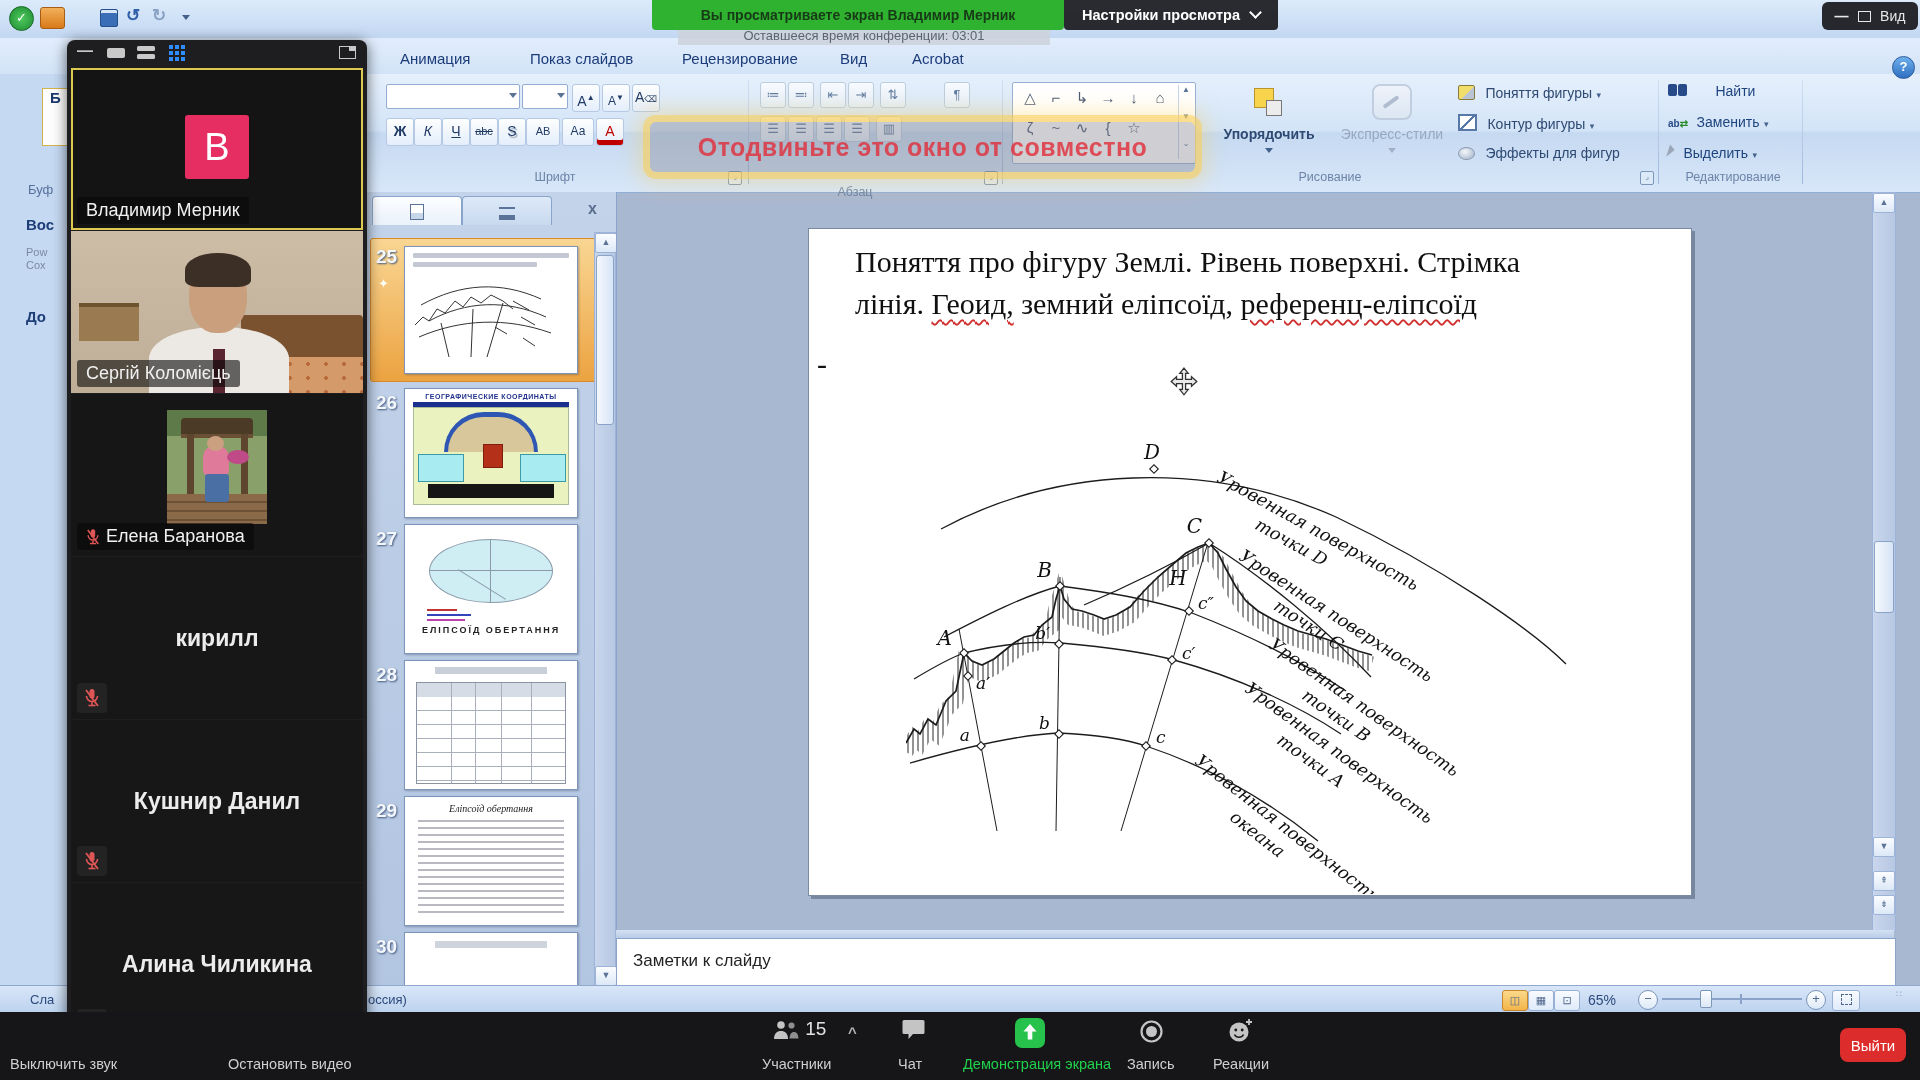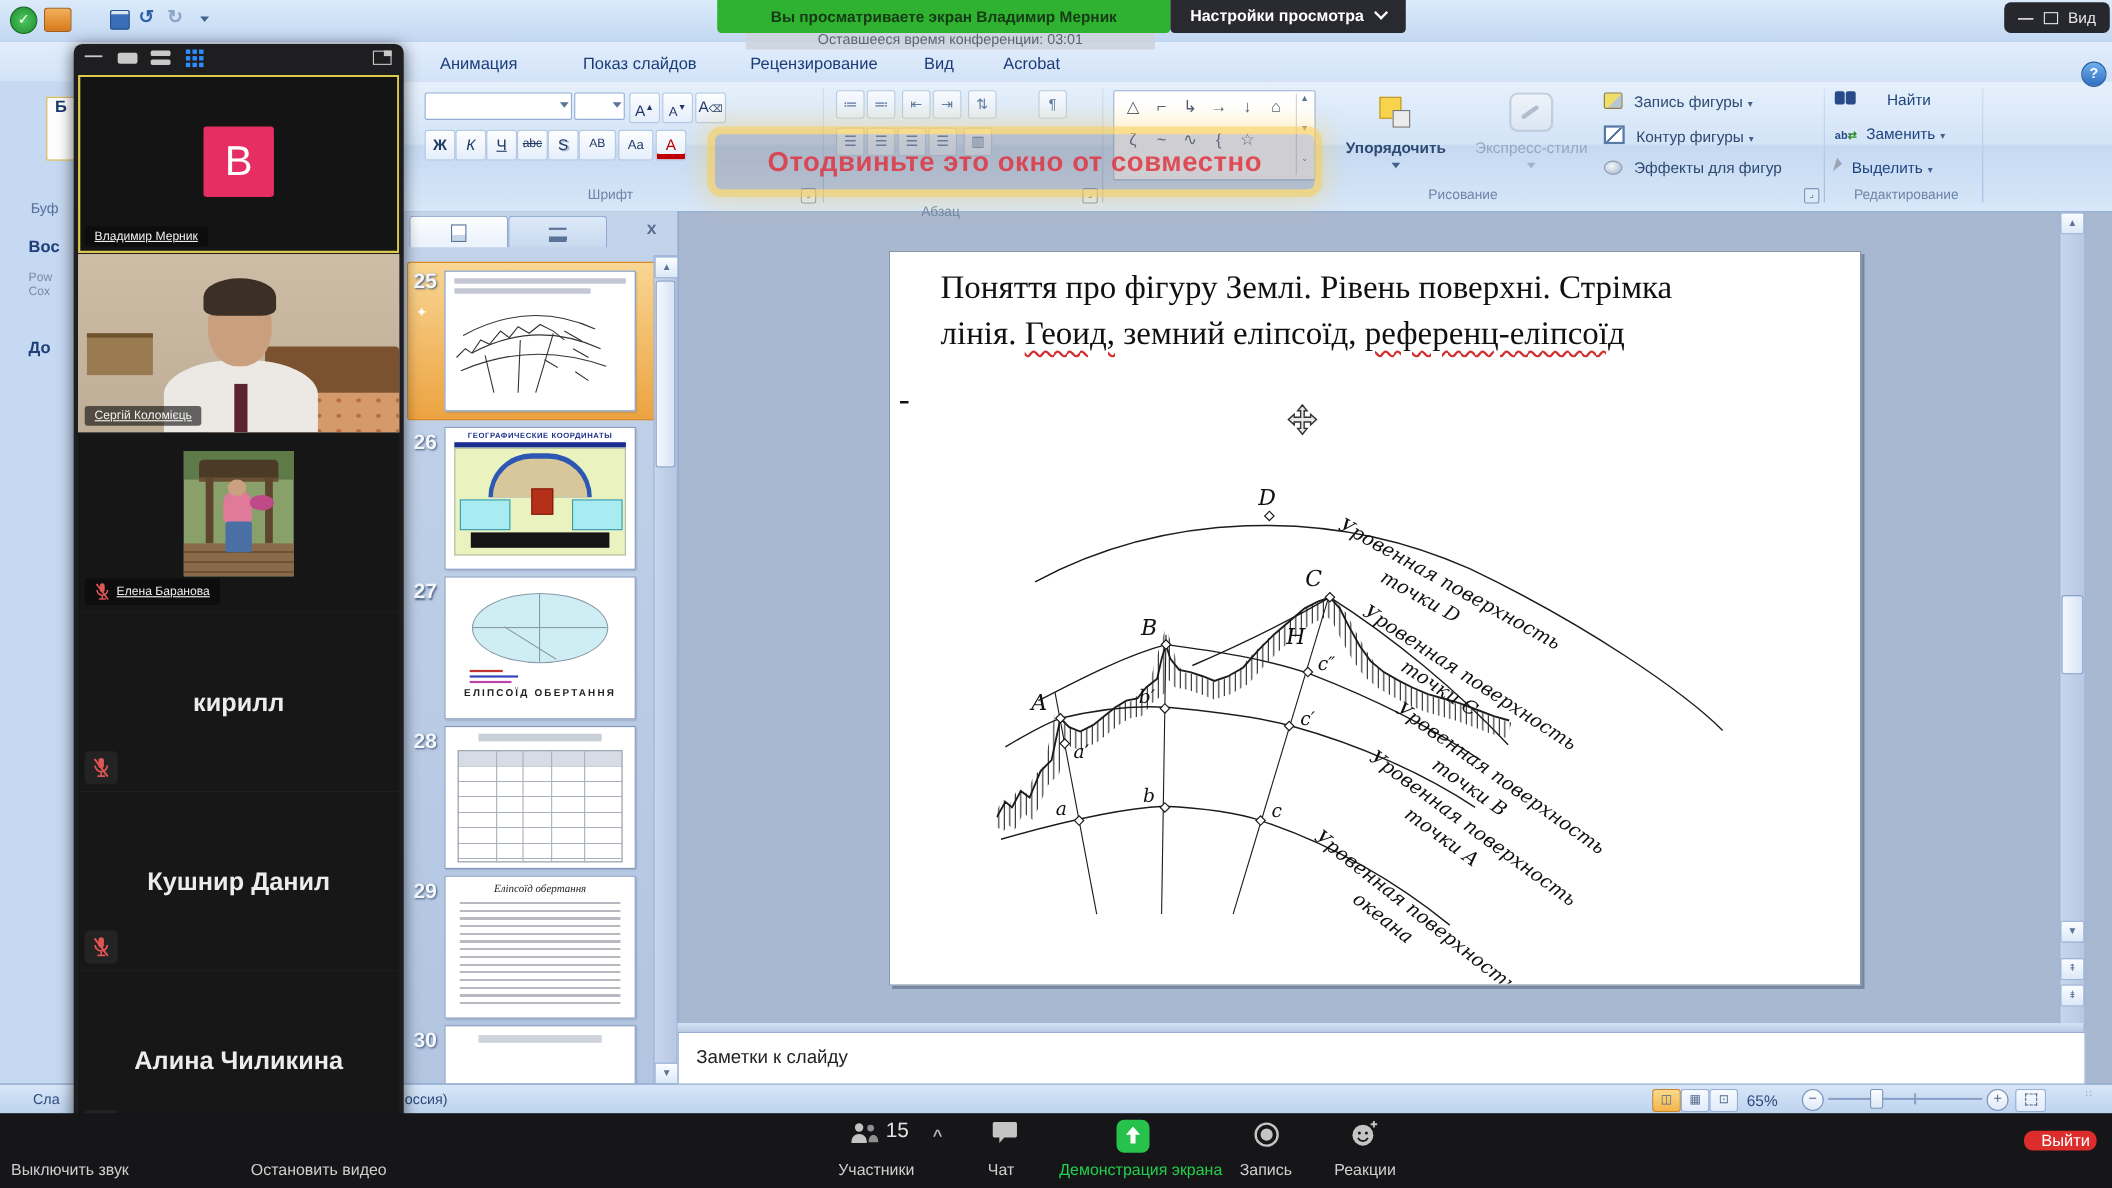--- a/index.html
+++ b/index.html
@@ -73,31 +73,31 @@
     color:#e8e8e8;font-size:14px;display:flex;align-items:center;justify-content:space-around;padding:0 8px;box-sizing:border-box;}
   .warning{left:650px;top:122px;width:545px;height:50px;border-radius:6px;
     background:rgba(130,130,140,.38);
     box-shadow:0 0 0 7px rgba(248,205,90,.55),0 0 20px 12px rgba(248,205,90,.35);
     color:rgba(225,48,60,.82);font-size:25px;font-weight:bold;text-align:center;line-height:50px;letter-spacing:.5px;
     white-space:nowrap;overflow:hidden;}
   .panel{left:67px;top:40px;width:300px;height:1008px;background:#1e1e20;border-radius:8px;
     box-shadow:0 2px 14px rgba(0,0,0,.6);}
   .tile{position:absolute;left:4px;width:292px;height:162px;background:#171717;overflow:hidden;}
   .namebadge{position:absolute;left:6px;bottom:6px;background:rgba(8,8,8,.6);border-radius:3px;
-    color:#f0f0f0;font-size:11px;padding:3px 9px;display:flex;align-items:center;gap:6px;text-decoration:underline;}
+    color:#f0f0f0;font-size:18px;padding:3px 9px;display:flex;align-items:center;gap:6px;}
   .bigname{position:absolute;left:0;top:42%;width:100%;text-align:center;
     color:#ececec;font-size:23px;font-weight:600;}
   .micbox{position:absolute;left:6px;bottom:6px;width:30px;height:30px;background:rgba(40,40,40,.75);
     border-radius:4px;display:flex;align-items:center;justify-content:center;}
   .hicon{display:inline-block;}
   .bottombar{left:0;top:1012px;width:1920px;height:68px;background:#161619;}
   .zlabel{position:absolute;top:44px;font-size:14.5px;color:#cfcfcf;white-space:nowrap;}
   .zbtn{position:absolute;top:6px;text-align:center;}
-  .leave{left:1840px;top:16px;width:66px;height:18px;background:#dc2c2c;border:none;border-radius:8px;
-    color:#fff;font-size:15px;font-family:"Liberation Sans",sans-serif;text-align:right;}
+  .leave{left:1840px;top:16px;width:66px;height:34px;background:#dc2c2c;border:none;border-radius:8px;
+    color:#fff;font-size:15px;font-family:"Liberation Sans",sans-serif;}
 </style>
 </head>
 <body>
 
 <div id="stage" class="nosel">
 
   <div class="a titlebar">
     <div class="a" style="left:9px;top:6px;width:23px;height:23px;border-radius:50%;background:radial-gradient(#4ec95e,#1e8a30);border:1px solid #166a24;color:#fff;font-size:13px;text-align:center;line-height:22px;">✓</div>
     <div class="a" style="left:40px;top:7px;width:23px;height:20px;border-radius:3px;background:linear-gradient(#f2b05a,#d87a1a);border:1px solid #a85d12;"></div>
     <div class="a" style="left:100px;top:9px;width:16px;height:16px;background:#3a6fb8;border:1px solid #24508c;border-radius:2px;box-shadow:inset 0 3px 0 #d9e6f5;"></div>
@@ -173,21 +173,21 @@
     </div>
     <div class="a" style="left:1334px;top:8px;width:116px;height:88px;text-align:center;opacity:.65;">
       <div class="a" style="left:38px;top:2px;width:36px;height:32px;border:2px solid #b4c0d2;border-radius:8px;background:linear-gradient(#f4f7fb,#dfe7f1);">
         <div style="position:absolute;left:8px;top:14px;width:18px;height:4px;background:#9aa6b8;transform:rotate(-35deg);border-radius:2px;"></div>
       </div>
       <div class="a rlabel" style="left:0;top:44px;width:116px;color:#7d8ca3;">Экспресс-стили</div>
       <div class="a" style="left:54px;top:66px;width:0;height:0;border-left:4px solid transparent;border-right:4px solid transparent;border-top:5px solid #8a9ab2;"></div>
     </div>
     <div class="a" style="left:1458px;top:10px;height:20px;">
       <span class="hicon" style="width:15px;height:13px;background:linear-gradient(135deg,#f0dd6a 55%,#b9c4d4 55%);border:1px solid #8a7a3a;border-radius:2px;display:inline-block;vertical-align:-2px;"></span>
-      <span class="rlabel" style="margin-left:6px;">Запись фигуры</span>
+      <span class="rlabel" style="margin-left:6px;">Поняття фигуры</span>
       <span style="color:#44608c;font-size:9px;"> ▾</span>
     </div>
     <div class="a" style="left:1458px;top:40px;height:20px;">
       <span class="hicon" style="width:15px;height:13px;border:2px solid #5878a8;background:linear-gradient(135deg,#fff 46%,#5878a8 46%,#5878a8 54%,#fff 54%);display:inline-block;vertical-align:-2px;"></span>
       <span class="rlabel" style="margin-left:6px;">Контур фигуры</span>
       <span style="color:#44608c;font-size:9px;"> ▾</span>
     </div>
     <div class="a" style="left:1458px;top:70px;height:20px;">
       <span class="hicon" style="width:15px;height:11px;background:radial-gradient(ellipse at 40% 35%,#f4f7fb,#9fb0c6);border:1px solid #8a9ab2;border-radius:50%;display:inline-block;vertical-align:-2px;"></span>
       <span class="rlabel" style="margin-left:6px;">Эффекты для фигур</span>

